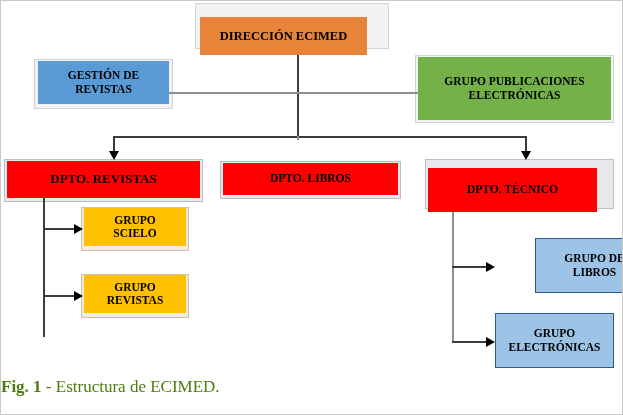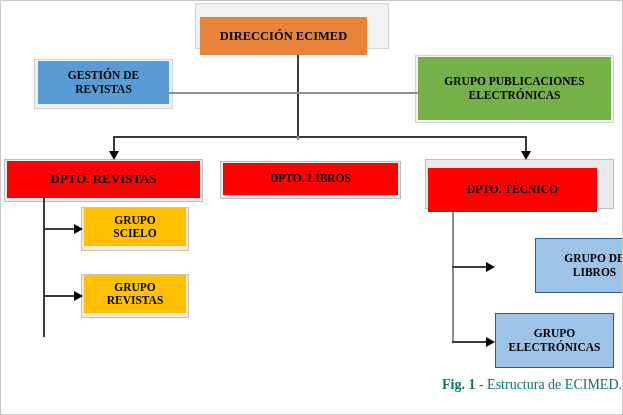--- a/index.html
+++ b/index.html
@@ -74,23 +74,23 @@
     border-bottom: 5px solid transparent;
     border-left: 9px solid #000000;
     z-index: 4;
   }
 
   
   #caption {
     position: absolute;
     left: 0; right: 0;
     top: 376px;
-    text-align: right;
-    font-size: 14px;
-    color: #0f766e;
+    text-align: left;
+    font-size: 17px;
+    color: #4d7c0f;
     z-index: 5;
   }
   #caption .fig { font-weight: bold; }
 </style>
 </head>
 <body>
 
 <div id="canvas">
 
   <div class="line" style="left:296px; top:46px; width:2px; height:90px;"></div>

